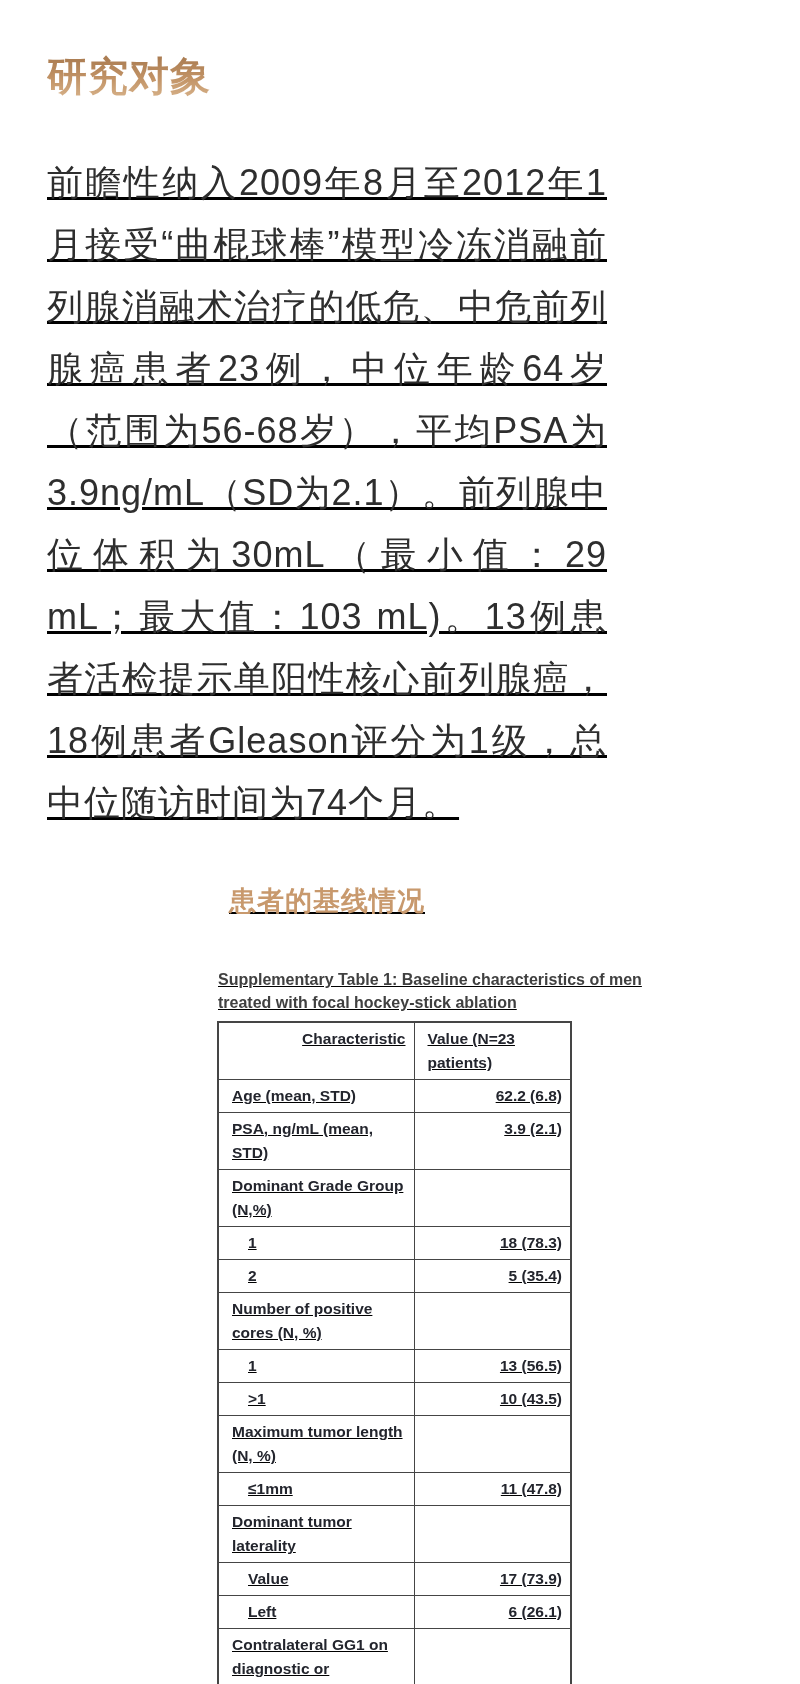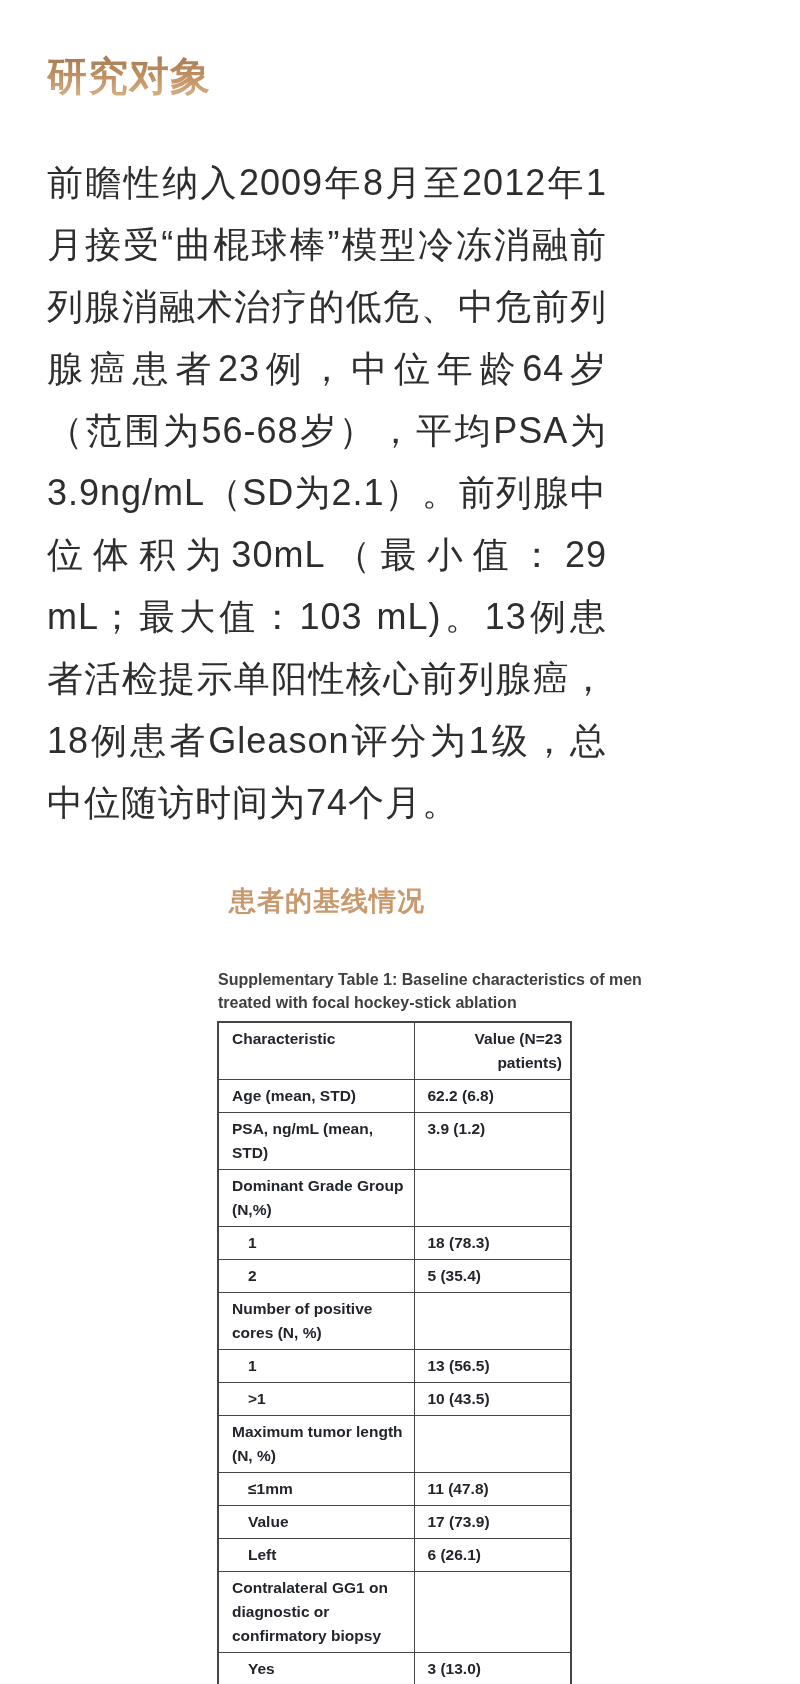--- a/index.html
+++ b/index.html
@@ -4,20 +4,21 @@
 <style>
   * { box-sizing: border-box; }
   html, body { margin: 0; padding: 0; background: #ffffff; }
   .page {
     position: relative;
     width: 654px;
     height: 1684px;
     background: #ffffff;
     overflow: hidden;
     font-family: "Liberation Sans", sans-serif;
+    text-decoration: underline;
   }
   .section-heading {
     margin: 52px 0 0 47px;
     font-family: "DejaVu Serif", "Liberation Serif", serif;
     font-size: 40px;
     font-weight: 700;
     line-height: 48px;
     letter-spacing: 1px;
     color: #b9905f;
     background: linear-gradient(180deg, #a4764c 0%, #c29366 55%, #d8b48c 100%);
@@ -64,23 +65,23 @@
   table.baseline th, table.baseline td {
     border: 1.5px solid #454545;
     font-size: 15.5px;
     font-weight: 700;
     color: #23252d;
     line-height: 24px;
     padding: 4px 8px 4px 13px;
     vertical-align: top;
     overflow-wrap: break-word;
   }
-  th.col-label { width: 196px; text-align: left; }
-  th.col-value { width: 157px; text-align: right; padding: 4px 14px; margin-top: 44px; }
-  td.value { text-align: left; padding: 4px 6px; }
+  th.col-label { width: 196px; text-align: right; }
+  th.col-value { width: 157px; text-align: left; padding: 4px 14px; margin-top: 44px; }
+  td.value { text-align: right; padding: 4px 6px; }
   td.label.indent { padding-left: 29px; }
 </style>
 </head>
 <body>
 
 <div class="page">
 
   <h1 class="section-heading">研究对象</h1>
 
   <p class="body-paragraph">前瞻性纳入2009年8月至2012年1月接受“曲棍球棒”模型冷冻消融前列腺消融术治疗的低危、中危前列腺癌患者23例，中位年龄64岁（范围为56-68岁），平均PSA为3.9ng/mL（SD为2.1）。前列腺中位体积为30mL（最小值：29 mL；最大值：103 mL)。13例患者活检提示单阳性核心前列腺癌，18例患者Gleason评分为1级，总中位随访时间为74个月。</p>
@@ -97,21 +98,21 @@
           <th class="col-value">Value (N=23 patients)</th>
         </tr>
       </thead>
       <tbody>
           <tr>
             <td class="label">Age (mean, STD)</td>
             <td class="value">62.2 (6.8)</td>
           </tr>
           <tr>
             <td class="label">PSA, ng/mL (mean, STD)</td>
-            <td class="value">3.9 (1.2)</td>
+            <td class="value">3.9 (2.1)</td>
           </tr>
           <tr>
             <td class="label">Dominant Grade Group (N,%)</td>
             <td class="value"></td>
           </tr>
           <tr>
             <td class="label indent">1</td>
             <td class="value">18 (78.3)</td>
           </tr>
           <tr>
@@ -132,20 +133,24 @@
           </tr>
           <tr>
             <td class="label">Maximum tumor length (N, %)</td>
             <td class="value"></td>
           </tr>
           <tr>
             <td class="label indent">≤1mm</td>
             <td class="value">11 (47.8)</td>
           </tr>
           <tr>
+            <td class="label">Dominant tumor laterality</td>
+            <td class="value"></td>
+          </tr>
+          <tr>
             <td class="label indent">Value</td>
             <td class="value">17 (73.9)</td>
           </tr>
           <tr>
             <td class="label indent">Left</td>
             <td class="value">6 (26.1)</td>
           </tr>
           <tr>
             <td class="label">Contralateral GG1 on diagnostic or confirmatory biopsy</td>
             <td class="value"></td>

